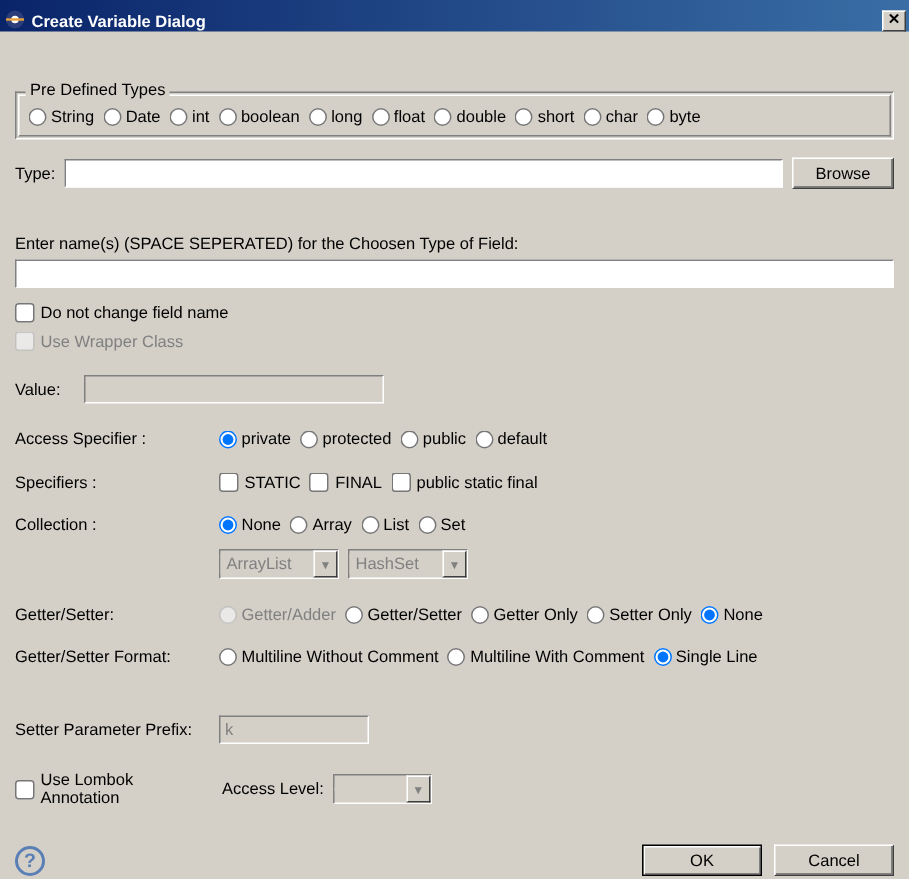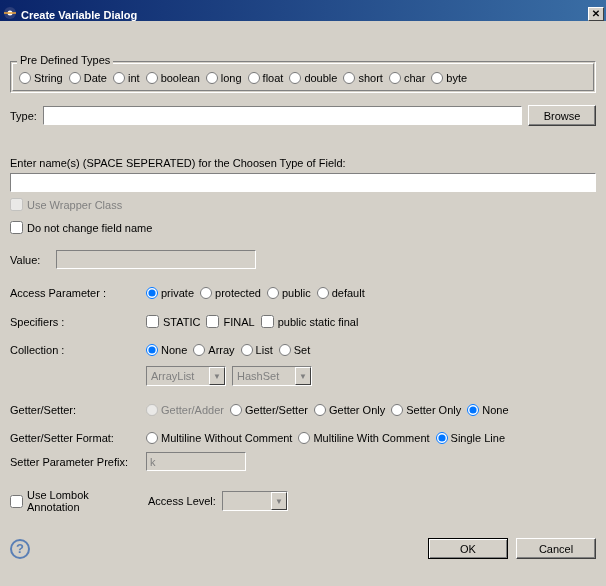--- a/index.html
+++ b/index.html
@@ -98,37 +98,37 @@
 
   <div class="row">
     <span class="">Type:</span>
     <input class="text-input" style="flex: 1 1 0%;" value="">
     <button class="btn">Browse</button>
   </div>
 
   <div style="margin-top:31px">Enter name(s) (SPACE SEPERATED) for the Choosen Type of Field:</div>
   <input class="text-input full-input" style="margin-top: 4px;" value="">
 
+  <div class="chk-item" style="margin-top:10px">
+    <input type="checkbox" style="">
+    <span>Do not change field name</span>
+  </div>
+
   <div class="chk-item" style="margin-top:6px">
     <input type="checkbox" disabled="" style="">
     <span class="disabled-text">Use Wrapper Class</span>
   </div>
 
-  <div class="chk-item" style="margin-top:10px">
-    <input type="checkbox" style="">
-    <span>Do not change field name</span>
-  </div>
-
   <div class="row" style="margin-top:16px">
     <span style="width:40px">Value:</span>
     <input class="text-input" style="width: 200px; background: rgb(212, 208, 200);" disabled="" value="">
   </div>
 
   <div class="row" style="margin-top:18px">
-    <span class="label-col">Access Parameter :</span>
+    <span class="label-col">Access Specifier :</span>
     <div class="radio-row" id="access-radios">
         <label class="radio-item">
           <input type="radio" name="access" checked="" style="">
           <span>private</span>
         </label>
         <label class="radio-item">
           <input type="radio" name="access" style="">
           <span>protected</span>
         </label>
         <label class="radio-item">
@@ -231,21 +231,21 @@
           <input type="radio" name="gsf" style="">
           <span>Multiline With Comment</span>
         </label>
         <label class="radio-item">
           <input type="radio" name="gsf" checked="" style="">
           <span>Single Line</span>
         </label>
       </div>
   </div>
 
-  <div class="row" style="margin-top:8px">
+  <div class="row" style="margin-top:33px">
     <span class="label-col">Setter Parameter Prefix:</span>
     <input class="text-input" style="width: 100px; background: rgb(212, 208, 200); color: rgb(128, 128, 128);" disabled="" value="k">
   </div>
 
   <div class="row" style="margin-top:18px">
     <div class="chk-item" style="width:132px">
       <input type="checkbox" style="">
       <span>Use Lombok Annotation</span>
     </div>
     <span>Access Level:</span>

